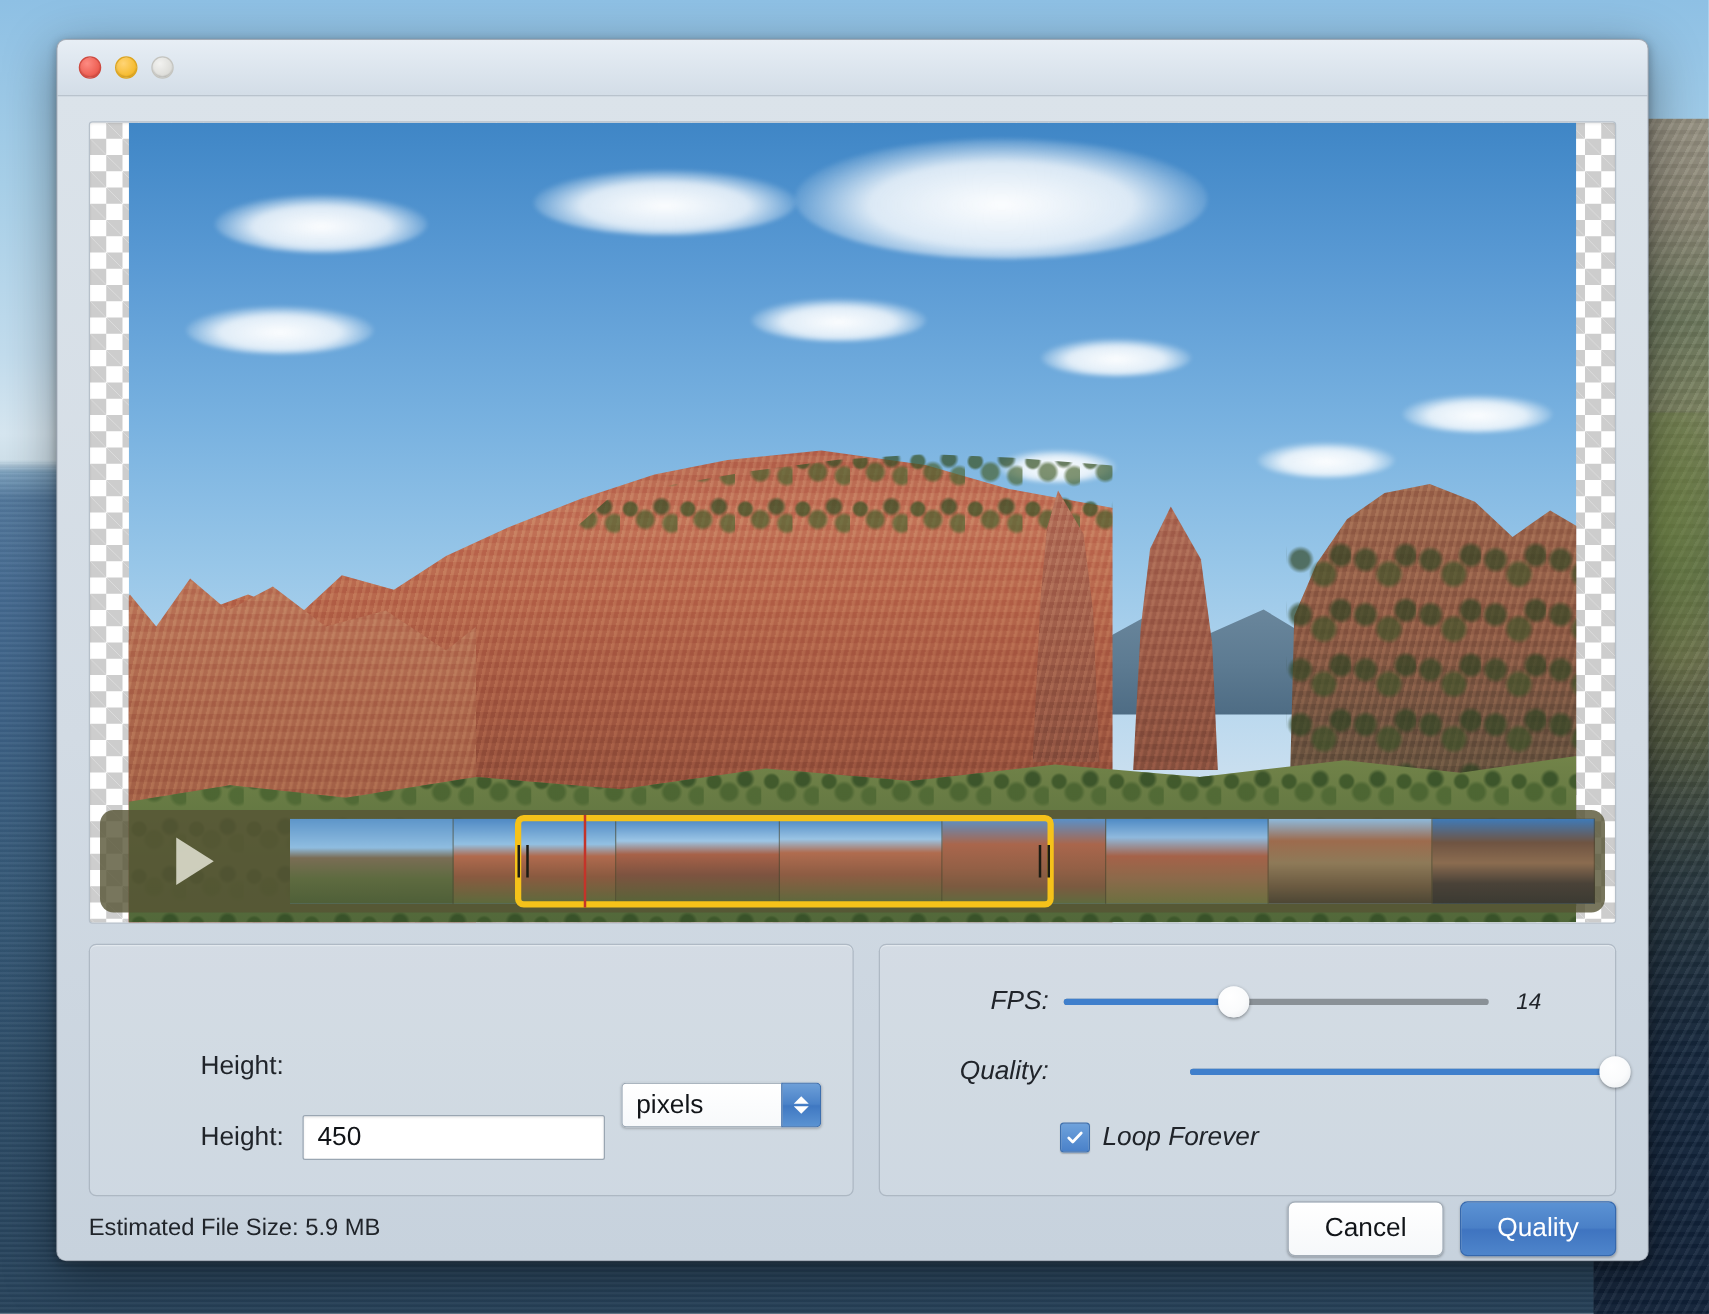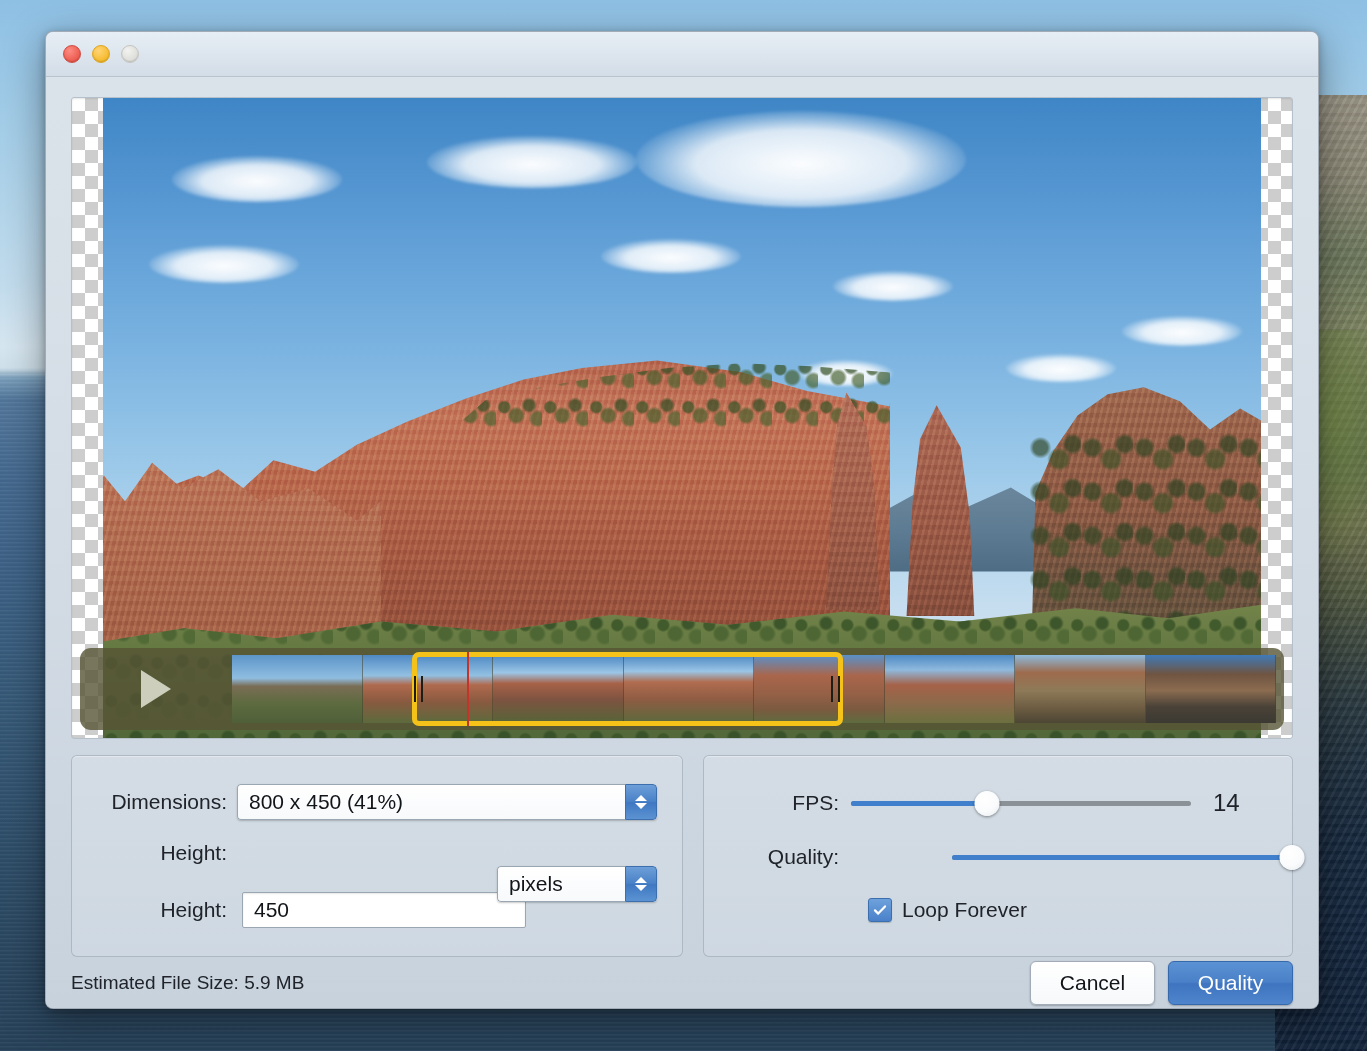--- a/index.html
+++ b/index.html
@@ -385,45 +385,46 @@
   }
   #width-field-wrap {
     padding: 5px;
     border-radius: 6px;
     background: rgba(88,146,215,0.85);
     box-shadow: 0 0 0 1px rgba(60,110,180,0.55);
     width: 252px;
     box-sizing: border-box;
   }
   #width-field { width: 100%; border-color: #7892ad; }
-  #height-field { width: 284px; margin-left: 5px; }
+  #height-field { width: 242px; margin-left: 5px; }
   .caret {
     display: inline-block;
     width: 2px;
     height: 23px;
     background: #111418;
     margin-left: 1px;
   }
 
   #units-combo {
     position: absolute;
     left: 425px;
     top: 110px;
     width: 160px;
   }
 
   
   #fps-row, #quality-row, #loop-row {
     position: absolute;
     display: flex;
     align-items: center;
+    font-style: italic;
   }
   #fps-row     { left: 0; top: 33px; width: 100%; }
   #quality-row { left: 0; top: 89px; width: 100%; justify-content: space-between; }
-  #loop-row    { left: 164px; top: 142px; }
+  #loop-row    { left: 144px; top: 142px; }
 
   #fps-row .row-label, #quality-row .row-label { width: 135px; margin-right: 12px; }
 
   .slider {
     position: relative;
     height: 24px;
     display: flex;
     align-items: center;
   }
   .slider .track {
@@ -444,21 +445,21 @@
     position: absolute;
     width: 25px; height: 25px;
     border-radius: 50%;
     background: radial-gradient(circle at 38% 32%, #ffffff 0%, #fafbfc 55%, #e8ebee 100%);
     box-shadow: 0 1px 3px rgba(0,0,0,0.42);
     transform: translateX(-50%);
   }
   #fps-slider     { width: 340px; }
   #quality-slider { width: 340px; }
   #fps-value {
-    font-size: 24px;
+    font-size: 18px;
     color: #20242a;
     margin-left: 22px;
     min-width: 30px;
   }
 
   .checkbox {
     width: 22px; height: 22px;
     border-radius: 3px;
     background: linear-gradient(to bottom, #6ea2dc, #4a81c9);
     border: 1px solid #3d6fae;
@@ -622,30 +623,20 @@
           </div>
           <div id="playhead"></div>
         </div>
       </div>
     </div>
 
     <div id="panels">
 
       <div class="panel" id="panel-left">
 
-        <div id="dim-row">
-          <div class="row-label">Dimensions:</div>
-          <div class="combo" id="dim-combo">
-            <div class="value">800 x 450 (41%)</div>
-            <div class="stepper">
-              <div class="chev up"></div>
-              <div class="chev down"></div>
-            </div>
-          </div>
-        </div>
 
         <div id="width-row">
           <div class="row-label">Height:</div>
         </div>
 
         <div id="height-row">
           <div class="row-label">Height:</div>
           <div class="textfield" id="height-field">
             <span>450</span>
           </div>

